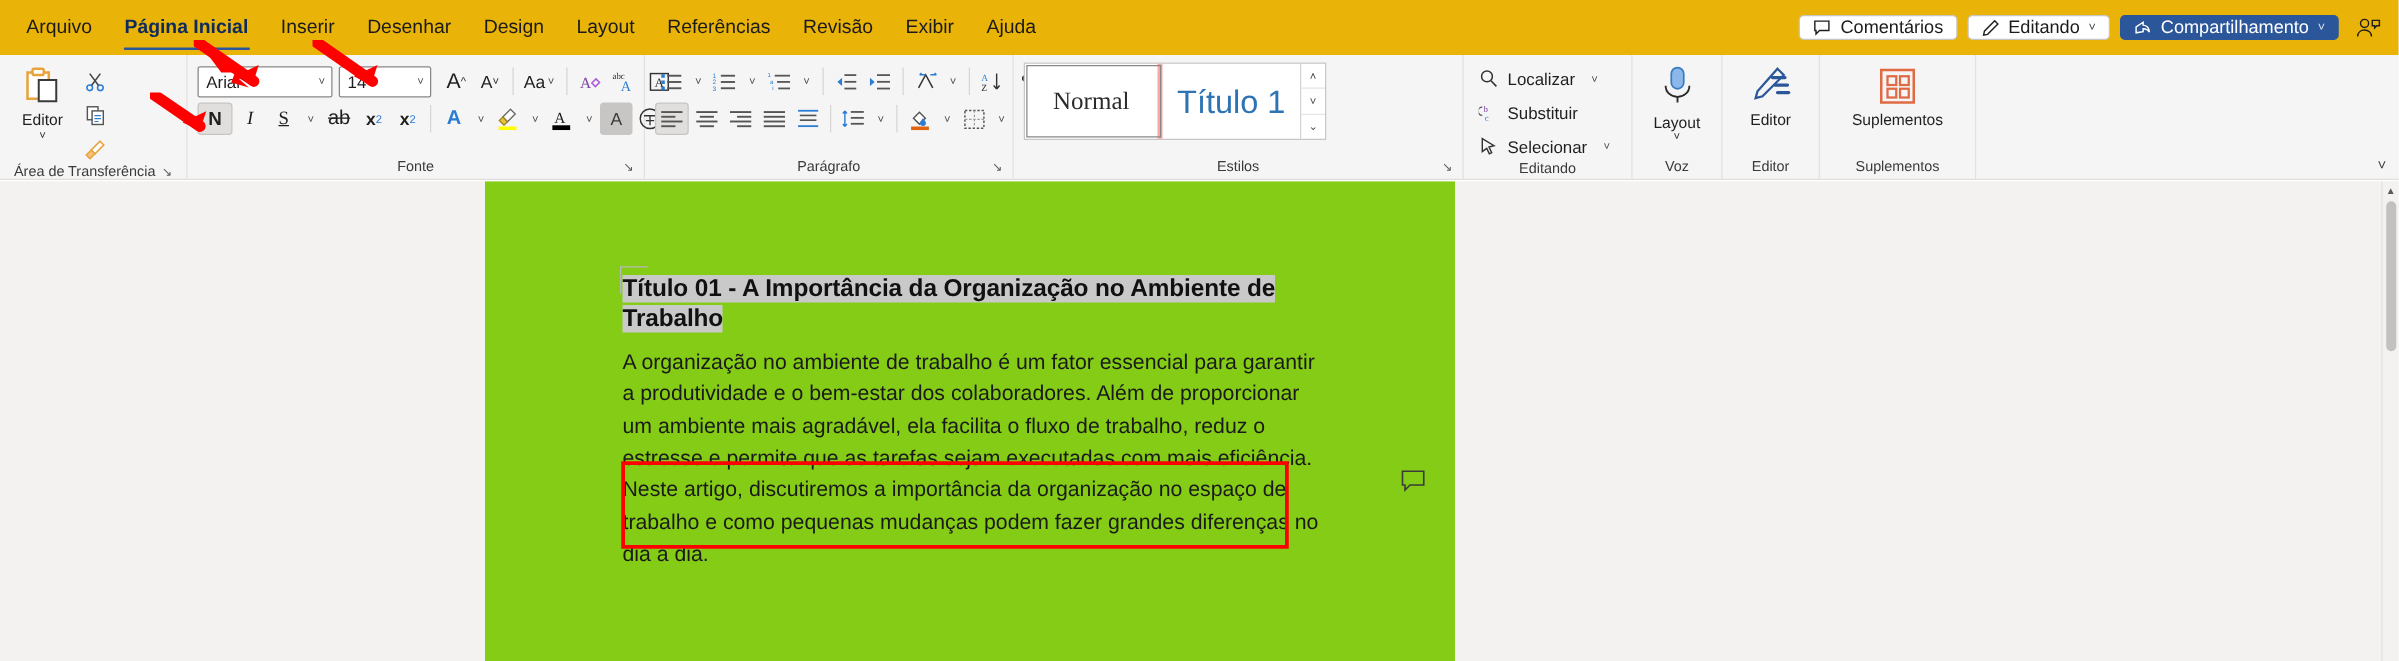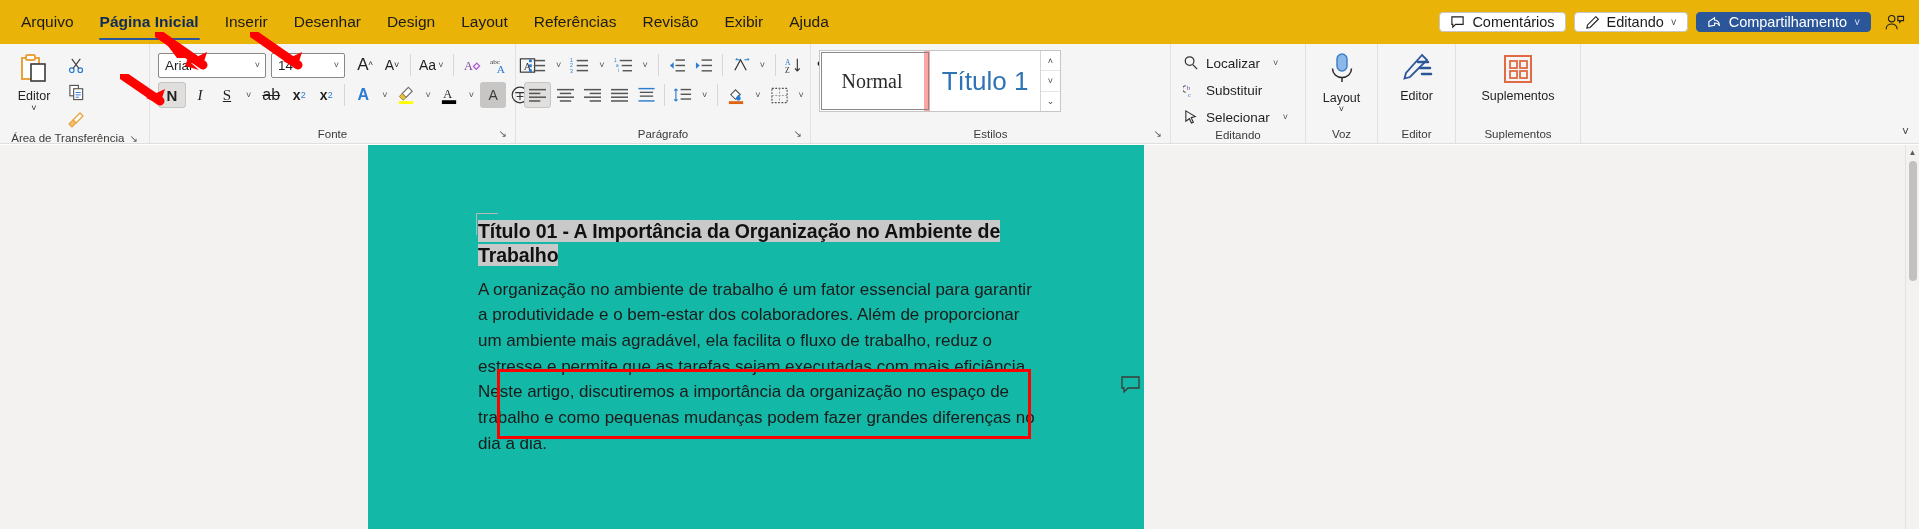--- a/index.html
+++ b/index.html
@@ -158,21 +158,21 @@
     border: 1px solid #c8c6c4;
     background: #fff;
     display: flex;
     height: 62px;
     align-items: stretch;
     margin-top: 2px;
   }
   .stylecell {
     width: 110px;
     display: flex; align-items: center; justify-content: center;
-    border-right: 6px solid #fca5a5;
+    border-right: 4px solid #fca5a5;
     overflow: hidden;
     white-space: nowrap;
     font-family: "Liberation Serif", serif;
   }
   .stylecell.sel { outline: 1.5px solid #8a8886; outline-offset: -2px; }
   .s-normal { font-size: 20px; color: #2b2b2b; }
   .s-semesp { font-size: 17px; color: #2b2b2b; }
   .s-titulo1 { font-size: 26px; color: #2e74b5; font-family: "Liberation Sans", sans-serif; }
   .stylescroll {
     width: 20px;
@@ -211,25 +211,25 @@
 
   
   .docarea {
     position: absolute;
     top: 145px; left: 0; right: 0; bottom: 0;
     background: #f3f2f1;
     overflow: hidden;
   }
   .page {
     position: absolute;
-    left: 368px;
+    left: 388px;
     top: 0;
     width: 776px;
     bottom: 0;
-    background: #14b8a6;
+    background: #84cc16;
   }
   .doc-body {
     position: absolute;
     left: 110px;
     top: 75px;
     width: 562px;
   }
   .corner-mark {
     position: absolute;
     left: 108px; top: 68px;

